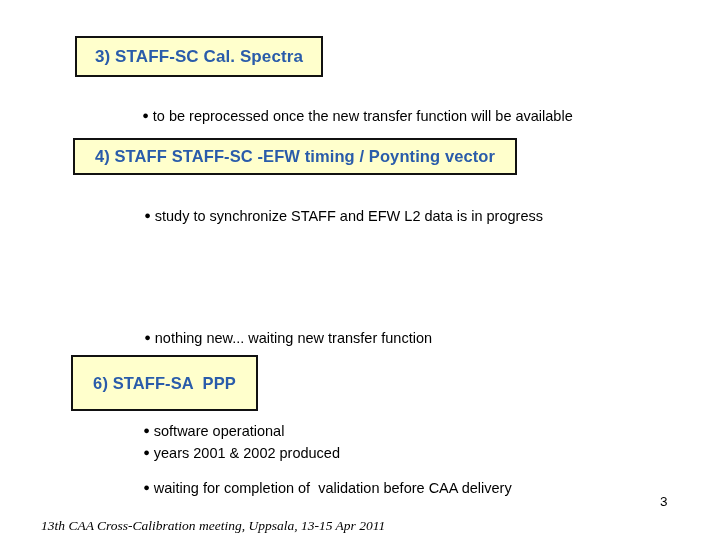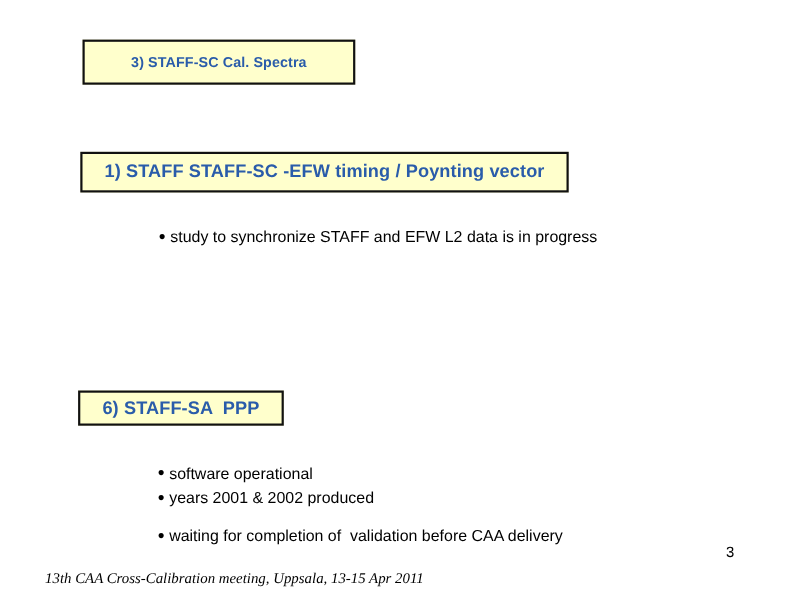--- a/index.html
+++ b/index.html
@@ -30,41 +30,41 @@
     color: #2a5caa;
     font-weight: bold;
     letter-spacing: 0.1px;
     white-space: pre;
   }
   #box3 {
     left: 75px;
     top: 36px;
     width: 248px;
     height: 41px;
-    font-size: 13px;
+    font-size: 17px;
   }
   #box4 {
     left: 73px;
     top: 138px;
     width: 444px;
     height: 37px;
     font-size: 16.5px;
   }
   #box5 {
     left: 76px;
     top: 260px;
     width: 293px;
     height: 38px;
     font-size: 16.5px;
   }
   #box6 {
     left: 71px;
     top: 355px;
     width: 187px;
-    height: 32px;
+    height: 56px;
     font-size: 16.5px;
   }
 
   .bullet-line {
     position: absolute;
     font-size: 14.5px;
     color: #000000;
     white-space: pre;
     line-height: 1.15;
   }
@@ -109,29 +109,35 @@
     margin-left: 36px;
   }
 </style>
 </head>
 <body>
 
 <div id="slide">
 
   <div class="hbox" id="box3">3) STAFF-SC Cal. Spectra</div>
 
+  <div class="bullet-line" id="b1">
+    <span class="dot">●</span><span>to be reprocessed once the new transfer function will be available</span>
+  </div>
 
-  <div class="hbox" id="box4">1) STAFF STAFF-SC -EFW timing / Poynting vector</div>
+  <div class="hbox" id="box4">4) STAFF STAFF-SC -EFW timing / Poynting vector</div>
 
   <div class="bullet-line" id="b2">
     <span class="dot">●</span><span>study to synchronize STAFF and EFW L2 data is in progress</span>
   </div>
 
 
 
+  <div class="bullet-line" id="b3">
+    <span class="dot">●</span><span>nothing new... waiting new transfer function</span>
+  </div>
 
   <div class="hbox" id="box6">6) STAFF-SA  PPP</div>
 
   <div class="bullet-line" id="b4">
     <span class="dot">●</span><span>software operational</span>
   </div>
 
   <div class="bullet-line" id="b5">
     <span class="dot">●</span><span>years 2001 &amp; 2002 produced</span>
   </div>

